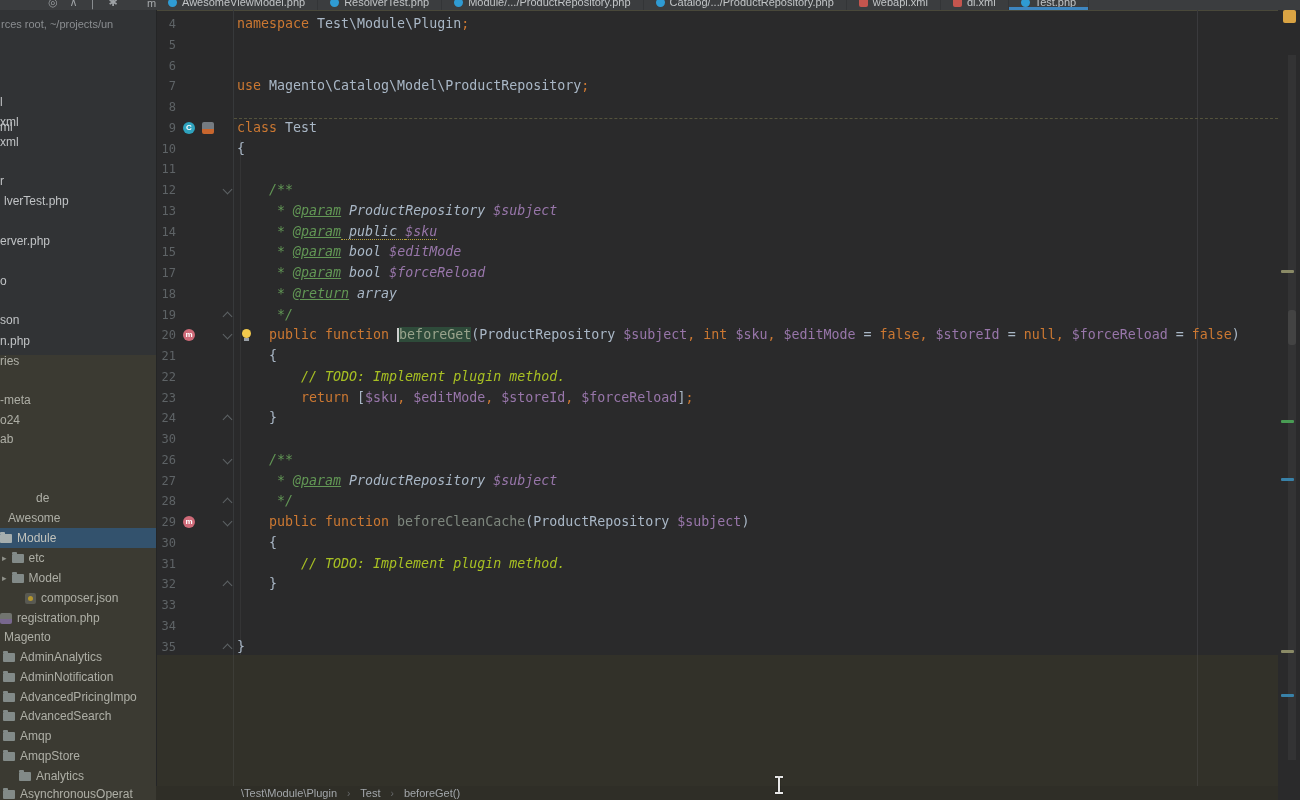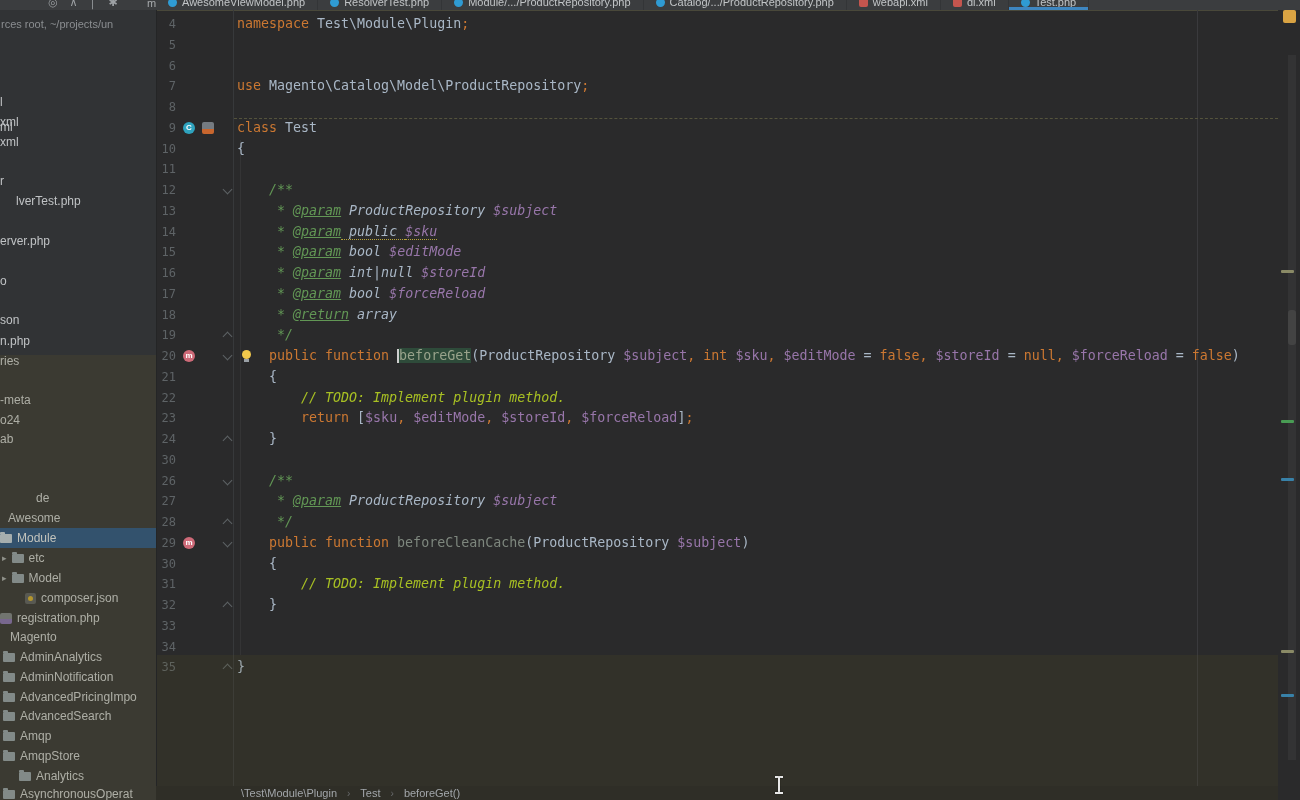--- a/index.html
+++ b/index.html
@@ -147,21 +147,21 @@
         </div>
         <div class="trow" style="top: 102px; padding-left: 0px;">
           <span class="tlab">xml</span>
         </div>
         <div class="trow" style="top: 122px; padding-left: 0px;">
           <span class="tlab">xml</span>
         </div>
         <div class="trow" style="top: 161px; padding-left: 0px;">
           <span class="tlab">r</span>
         </div>
-        <div class="trow" style="top: 181px; padding-left: 16px;">
+        <div class="trow" style="top: 181px; padding-left: 4px;">
           <span class="tlab">lverTest.php</span>
         </div>
         <div class="trow" style="top: 221px; padding-left: 0px;">
           <span class="tlab">erver.php</span>
         </div>
         <div class="trow" style="top: 261px; padding-left: 0px;">
           <span class="tlab">o</span>
         </div>
         <div class="trow" style="top: 300px; padding-left: 0px;">
           <span class="tlab">son</span>
@@ -202,21 +202,21 @@
           <span class="tlab">Model</span>
         </div>
         <div class="trow" style="top: 578px; padding-left: 25px;">
           <span class="tic-json"></span>
           <span class="tlab">composer.json</span>
         </div>
         <div class="trow" style="top: 598px; ">
           <span class="tic-php"></span>
           <span class="tlab">registration.php</span>
         </div>
-        <div class="trow" style="top: 617px; padding-left: 10px;">
+        <div class="trow" style="top: 617px; padding-left: 4px;">
           <span class="tlab">Magento</span>
         </div>
         <div class="trow" style="top: 637px; padding-left: 3px;">
           <span class="tic-folder"></span>
           <span class="tlab">AdminAnalytics</span>
         </div>
         <div class="trow" style="top: 657px; padding-left: 3px;">
           <span class="tic-folder"></span>
           <span class="tlab">AdminNotification</span>
         </div>
@@ -298,24 +298,20 @@
           <span class="ln">13</span>
           <span class="code"><span class="tk-d">     * </span><span class="tk-t">@param</span><span class="tk-y"> ProductRepository </span><span class="tk-v">$subject</span></span>
         </div>
         <div class="crow">
           <span class="ln">14</span>
           <span class="code"><span class="tk-d">     * </span><span class="tk-t">@param</span><span class="tk-y tk-w"> public </span><span class="tk-v tk-w">$sku</span></span>
         </div>
         <div class="crow">
           <span class="ln">15</span>
           <span class="code"><span class="tk-d">     * </span><span class="tk-t">@param</span><span class="tk-y"> bool </span><span class="tk-v">$editMode</span></span>
-        </div>
-        <div class="crow">
-          <span class="ln">16</span>
-          <span class="code"><span class="tk-d">     * </span><span class="tk-t">@param</span><span class="tk-y"> int|null </span><span class="tk-v">$storeId</span></span>
         </div>
         <div class="crow">
           <span class="ln">17</span>
           <span class="code"><span class="tk-d">     * </span><span class="tk-t">@param</span><span class="tk-y"> bool </span><span class="tk-v">$forceReload</span></span>
         </div>
         <div class="crow">
           <span class="ln">18</span>
           <span class="code"><span class="tk-d">     * </span><span class="tk-t">@return</span><span class="tk-y"> array</span></span>
         </div>
         <div class="crow">

